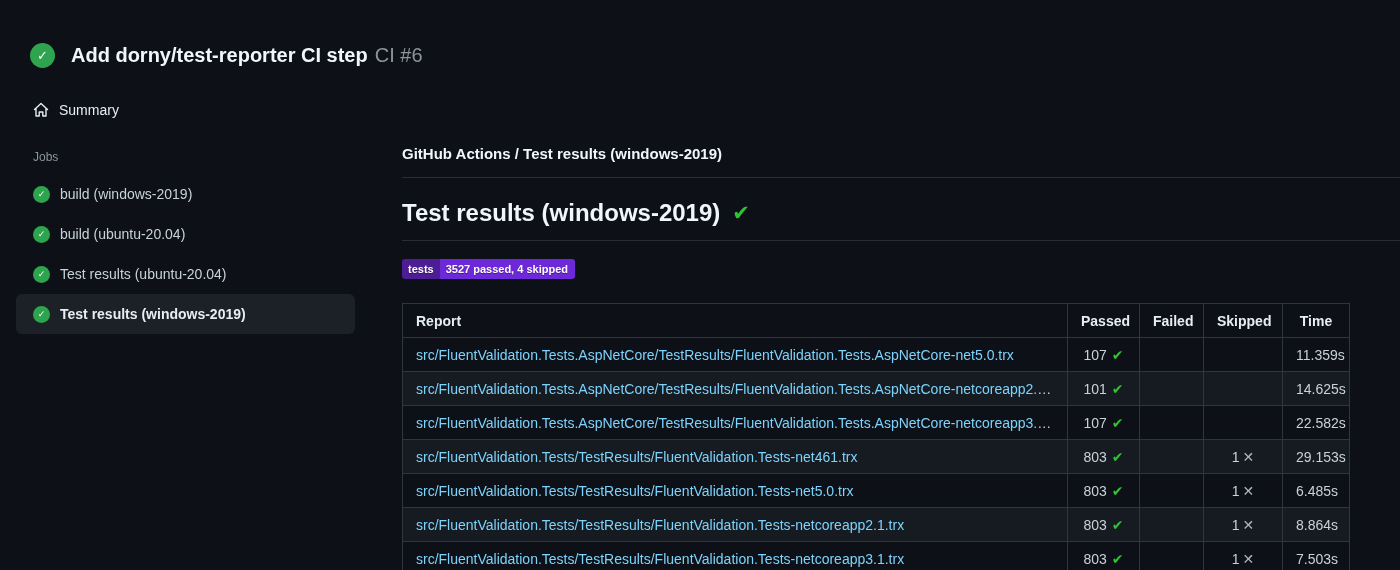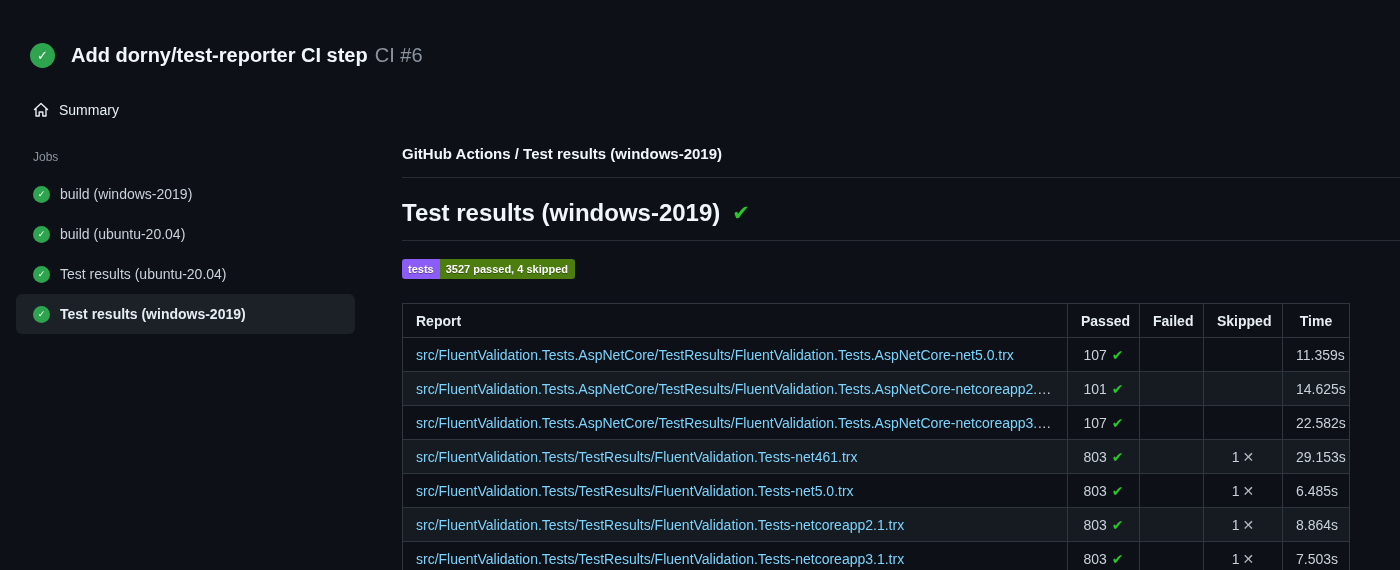--- a/index.html
+++ b/index.html
@@ -135,22 +135,22 @@
   <div class="main">
     <div class="check-title">GitHub Actions / Test results (windows-2019)</div>
     <hr class="divider">
 
     <h1 class="section-title">
       <span>Test results (windows-2019)</span>
       <span class="title-check">✔</span>
     </h1>
 
     <div class="badge" id="tests-badge">
-      <span class="badge-label" style="background: #8b5cf6;">tests</span>
-      <span class="badge-value" style="background: #4d7c0f;">3527 passed, 4 skipped</span>
+      <span class="badge-label" style="background: #4c1d95;">tests</span>
+      <span class="badge-value" style="background: #6d28d9;">3527 passed, 4 skipped</span>
     </div>
 
     <table class="results">
       <colgroup>
         <col style="width:665px">
           <col style="width:72px">
           <col style="width:64px">
           <col style="width:79px">
           <col style="width:67px">
       </colgroup>

